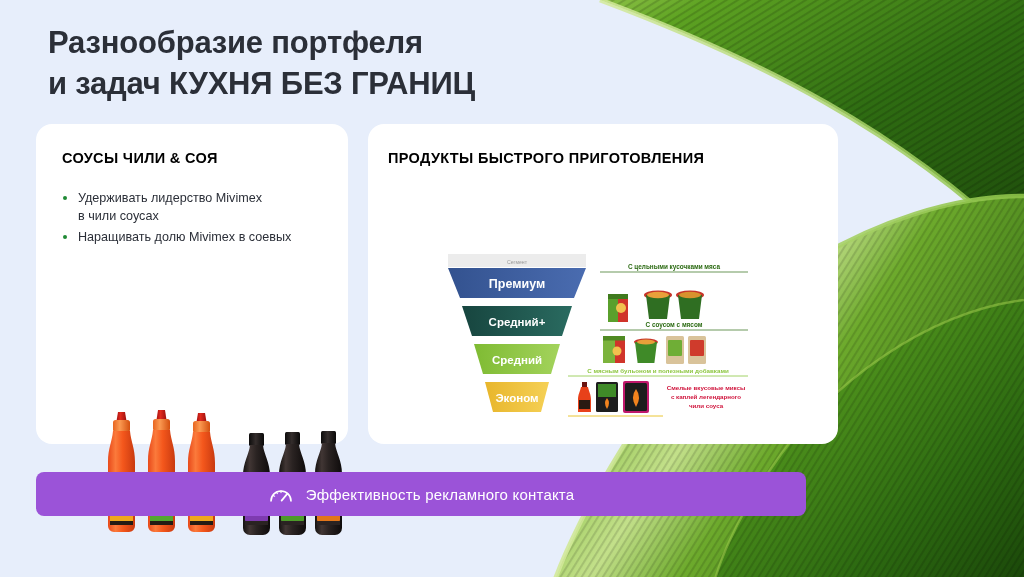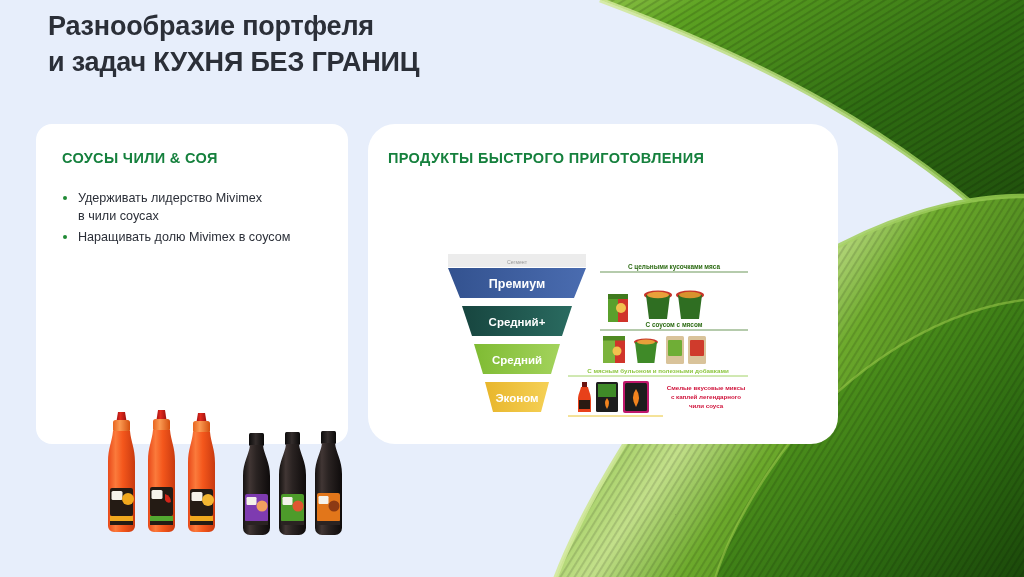--- a/index.html
+++ b/index.html
@@ -16,44 +16,44 @@
     overflow: hidden;
   }
 
   
   .ribbon-layer { position:absolute; inset:0; z-index:1; pointer-events:none; }
   .ribbon-layer svg { display:block; width:1024px; height:577px; }
 
   
   #title {
     position: absolute;
-    left: 48px; top: 9px;
+    left: 48px; top: 23px;
     z-index: 5;
-    font-size: 27px;
+    font-size: 31px;
     font-weight: bold;
     line-height: 1.32;
     color: #2b2f38;
     letter-spacing: -0.2px;
     white-space: pre-line;
   }
 
   
   .card {
     position: absolute;
     background: #ffffff;
     border-radius: 16px;
     z-index: 4;
   }
   #card-left  { left: 36px;  top: 124px; width: 312px; height: 320px; }
-  #card-right { left: 368px; top: 124px; width: 470px; height: 320px; border-radius: 27px; }
+  #card-right { left: 368px; top: 124px; width: 470px; height: 320px; }
 
   .card-title {
     font-size: 14.5px;
     font-weight: bold;
-    color: #15803d;
+    color: #000000;
     letter-spacing: 0.35px;
   }
   #card-left .card-title  { position:absolute; left: 26px; top: 26px; }
   #card-right .card-title { position:absolute; left: 20px; top: 26px; }
 
   
   #bullets {
     position: absolute; left: 26px; top: 66px; width: 270px;
     margin:0; padding:0; list-style:none;
   }
@@ -191,21 +191,21 @@
 
   <div id="title">Разнообразие портфеля
 и задач КУХНЯ БЕЗ ГРАНИЦ</div>
 
   <div class="card" id="card-left">
     <div class="card-title">СОУСЫ ЧИЛИ &amp; СОЯ</div>
 
     <ul id="bullets">
       <li>Удерживать лидерство Mivimex
 в чили соусах</li>
-      <li>Наращивать долю Mivimex в соусом</li>
+      <li>Наращивать долю Mivimex в соевых</li>
     </ul>
 
     <div class="bottles" id="chili-bottles">
       <svg width="126" height="136" viewBox="0 0 126 136" xmlns="http://www.w3.org/2000/svg">
         <defs>
           <linearGradient id="chiliBody" x1="0" y1="0" x2="1" y2="0">
             <stop offset="0%" stop-color="#e8491a"></stop>
             <stop offset="28%" stop-color="#fb7a3b"></stop>
             <stop offset="55%" stop-color="#f4571c"></stop>
             <stop offset="100%" stop-color="#c93a10"></stop>
@@ -418,14 +418,24 @@
           </g>
           <text x="258" y="136" font-family="Liberation Sans, sans-serif" font-size="6.2" font-weight="bold" fill="#d0143c" text-anchor="middle">Смелые вкусовые миксы</text>
           <text x="258" y="145" font-family="Liberation Sans, sans-serif" font-size="6.2" font-weight="bold" fill="#d0143c" text-anchor="middle">с каплей легендарного</text>
           <text x="258" y="154" font-family="Liberation Sans, sans-serif" font-size="6.2" font-weight="bold" fill="#d0143c" text-anchor="middle">чили соуса</text>
           <line x1="120" y1="162" x2="215" y2="162" stroke="#e8c01e" stroke-width="0.9"></line>
         </g>
       </svg>
     </div>
   </div>
 
+  <div id="banner">
+    <svg class="gauge" width="26" height="22" viewBox="0 0 26 22" xmlns="http://www.w3.org/2000/svg">
+      <path d="M3 18 A10 10 0 0 1 23 18" fill="none" stroke="#ffffff" stroke-width="1.6" stroke-linecap="round"></path>
+      <line x1="5.2" y1="12.4" x2="6.6" y2="13.2" stroke="#ffffff" stroke-width="1.2" stroke-linecap="round"></line>
+      <line x1="8.4" y1="9.1" x2="9.3" y2="10.5" stroke="#ffffff" stroke-width="1.2" stroke-linecap="round"></line>
+      <line x1="13" y1="7.9" x2="13" y2="9.6" stroke="#ffffff" stroke-width="1.2" stroke-linecap="round"></line>
+      <line x1="13.6" y1="17.6" x2="19.4" y2="10.6" stroke="#ffffff" stroke-width="1.7" stroke-linecap="round"></line>
+    </svg>
+    <span class="banner-label">Эффективность рекламного контакта</span>
+  </div>
 
 </div>
 
 </body></html>

